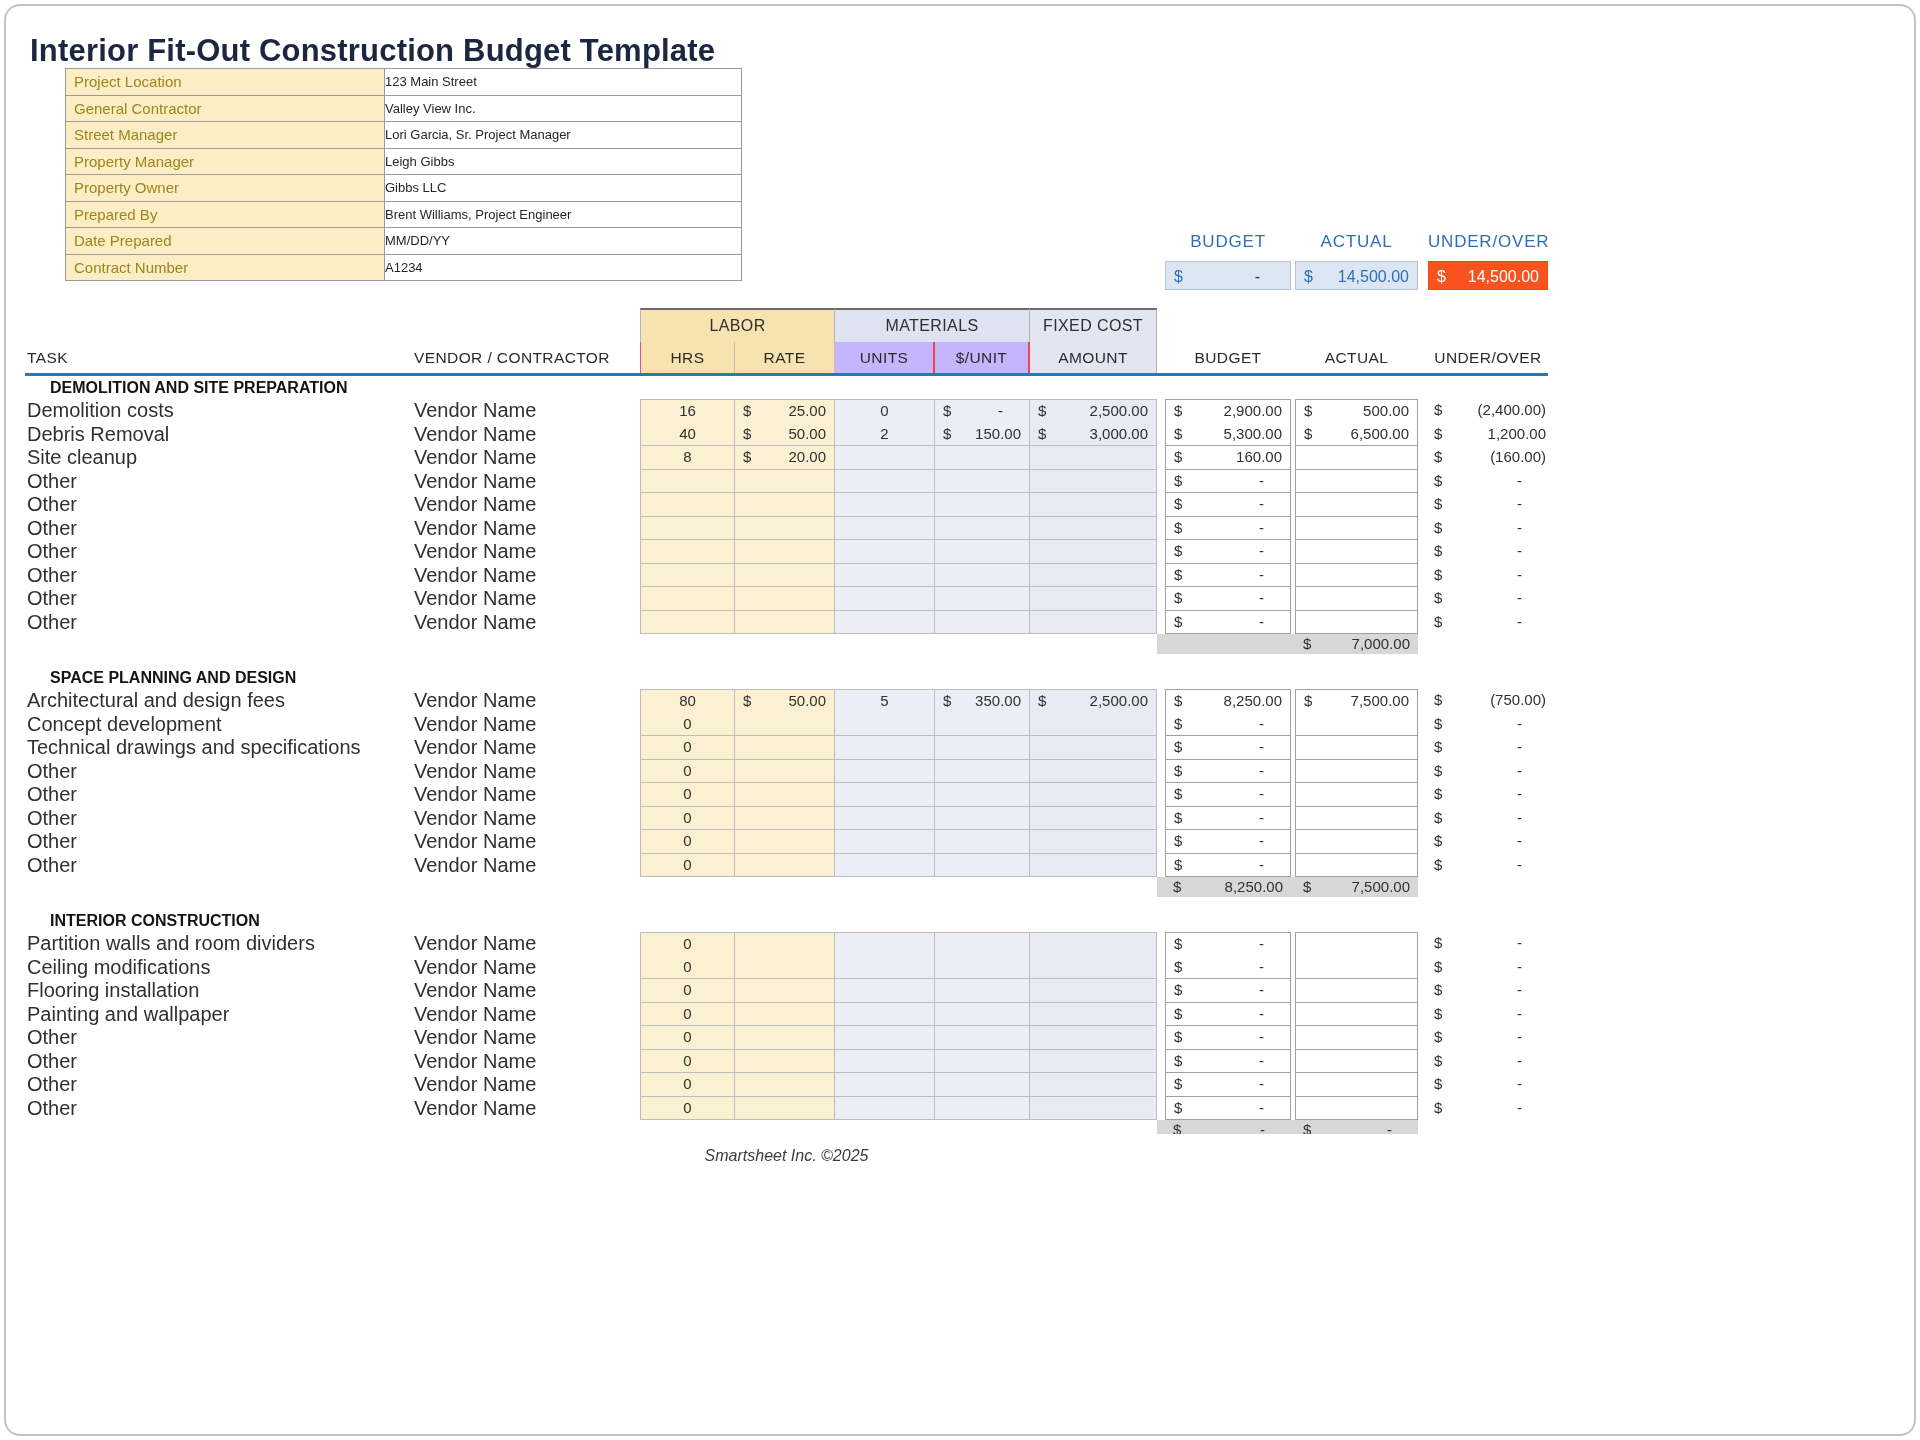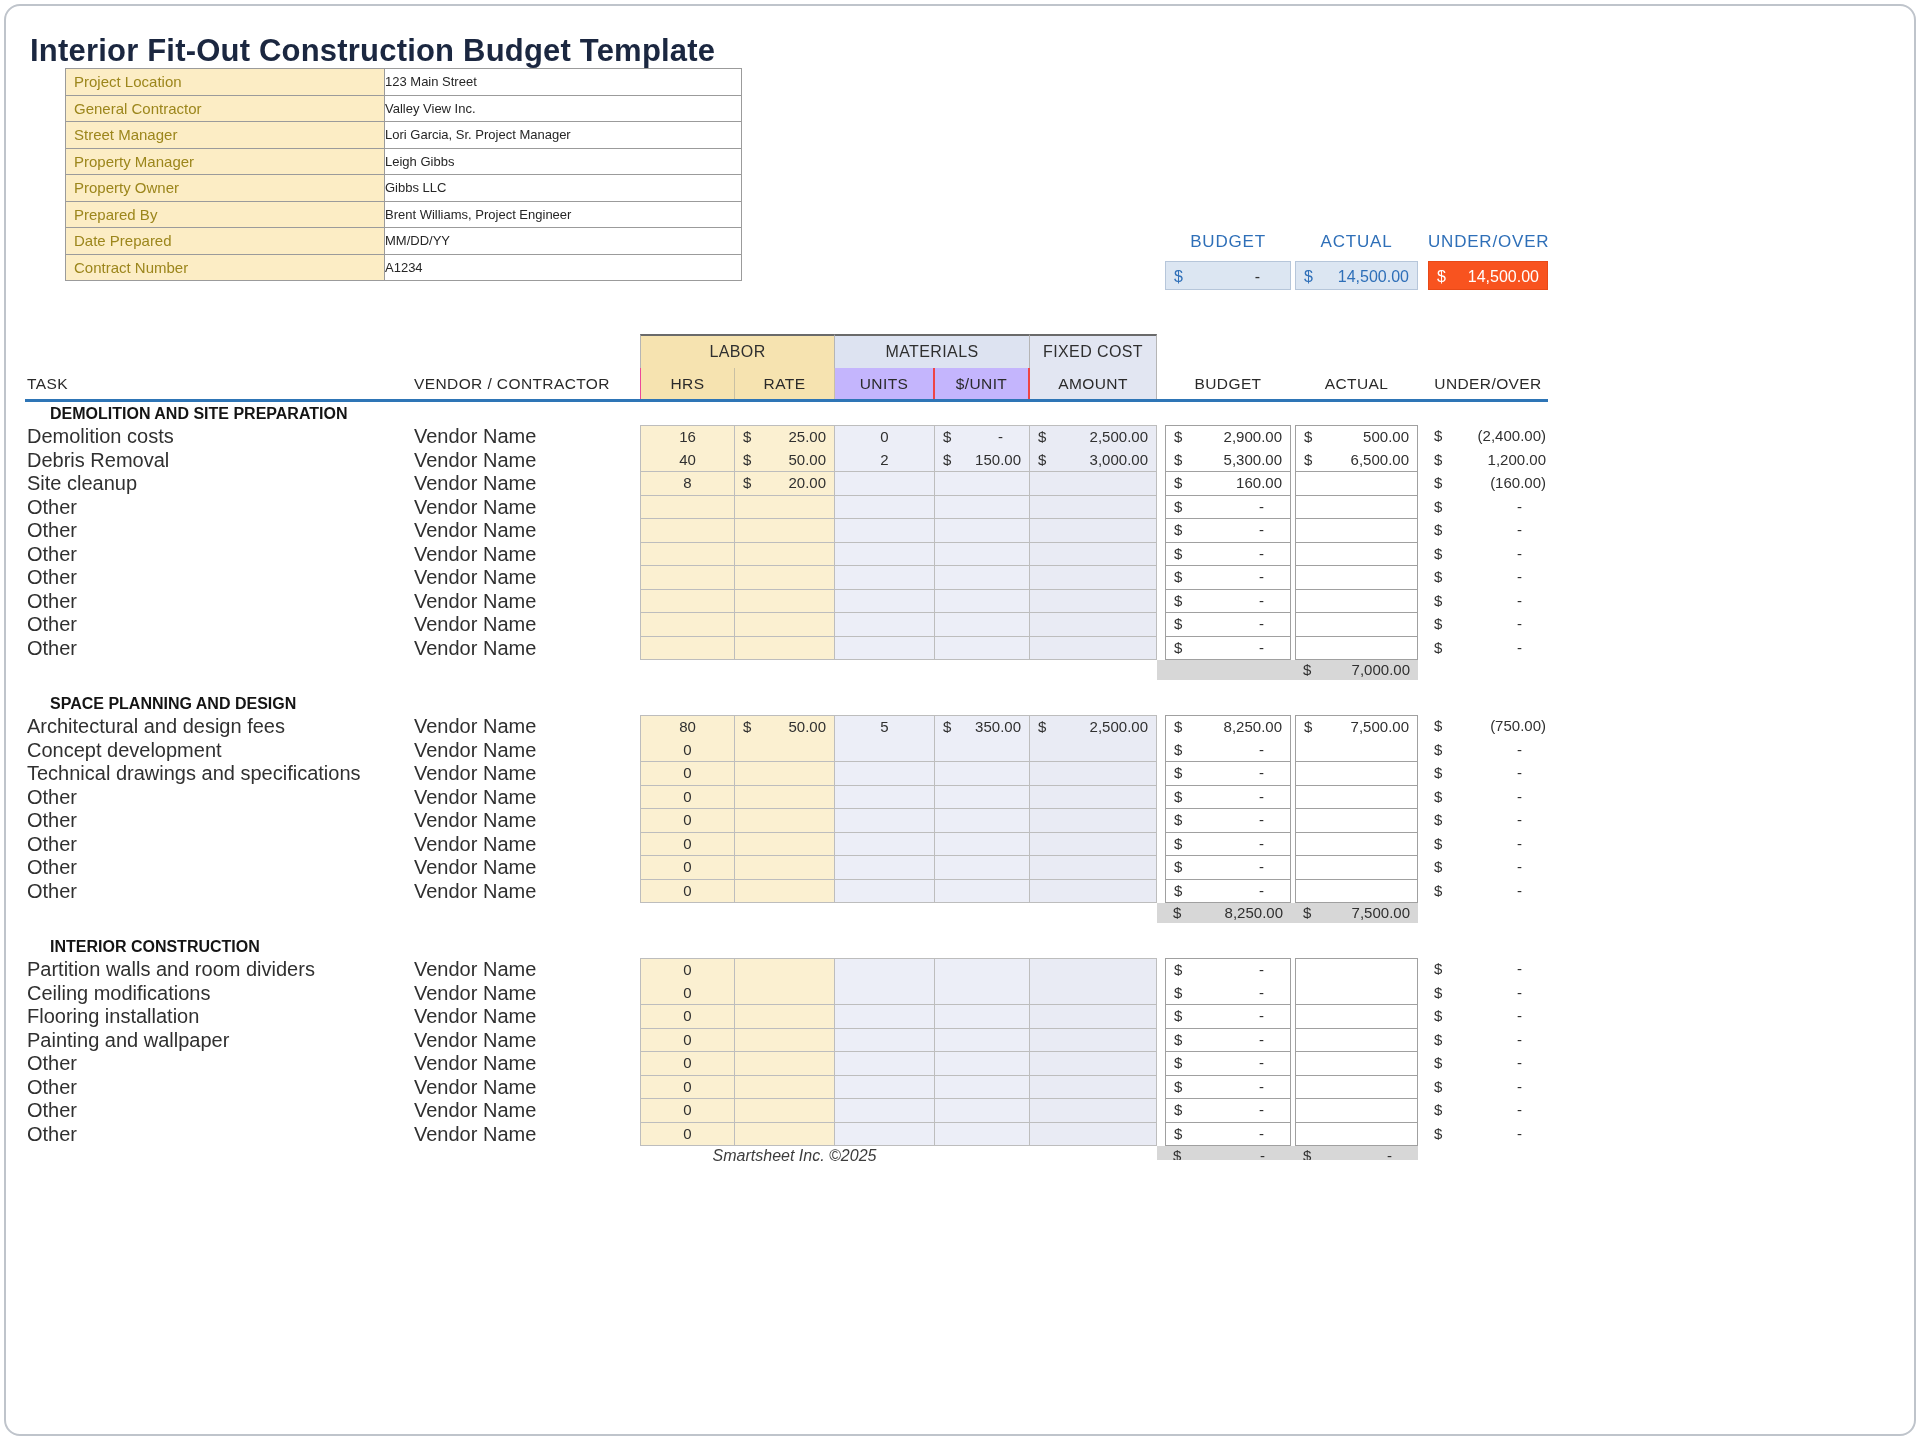--- a/index.html
+++ b/index.html
@@ -29,21 +29,21 @@
   .scell.blue{background:#dce6f2;border:1px solid #b6c6da;}
   .scell .cur{padding-left:8px;}
   .scell .val{padding-right:8px;}
   .scell.blue .cur{color:#2e6fb8;}
   .scell.blue .val{color:#333;}
   .scell.blue.strong .val{color:#2e6fb8;}
   .scell.orange{background:#f8531f;border:1px solid #e84917;color:#fff;}
   .scell .val.dash{padding-right:30px;}
 
   
-  .main-table{position:absolute;left:25px;top:334px;width:1523px;}
+  .main-table{position:absolute;left:25px;top:308px;width:1523px;}
   .grid{display:grid;grid-template-columns:387px 228px 95px 100px 100px 95px 127px 8px 126px 4px 123px 10px 120px;}
 
   .ghead-row{height:34px;}
   .ghead{box-sizing:border-box;text-align:center;line-height:32px;font-size:16px;color:#2f2f2f;letter-spacing:0.4px;
          border:1px solid #b5b5b5;border-top:2px solid #6a6a6a;border-bottom:none;}
   .gh-spacer-l{grid-column:1/3;} .gh-labor{grid-column:3/5;background:#f6e3b0;}
   .gh-mat{grid-column:5/7;background:#dde3f1;} .gh-fix{grid-column:7;background:#e2e6f2;border-left:none;}
   .gh-mat{border-left:none;}
   .gh-spacer-r{grid-column:8/14;}
 
@@ -80,21 +80,21 @@
   .cell.uo .cur{padding-left:6px;}
   .cell.uo .val{padding-right:2px;}
   .cell.uo .val.dash{padding-right:26px;}
 
   .trow.subtotal{height:20px;}
   .trow.subtotal .cell{line-height:20px;}
   .trow.subtotal .gray{background:#d7d7d7;}
   .trow.subtotal.partial{height:14px;overflow:hidden;}
   .st-spacer{grid-column:1/8;}
 
-  .footer{position:absolute;left:33px;top:1147px;width:1523px;text-align:center;
+  .footer{position:absolute;left:25px;top:1147px;width:1523px;text-align:center;
           font-size:16px;font-style:italic;color:#3c3c3c;}
 </style>
 </head>
 <body>
 
 <div class="canvas">
   <div class="frame"></div>
 
   <h1 class="title">Interior Fit-Out Construction Budget Template</h1>
 

